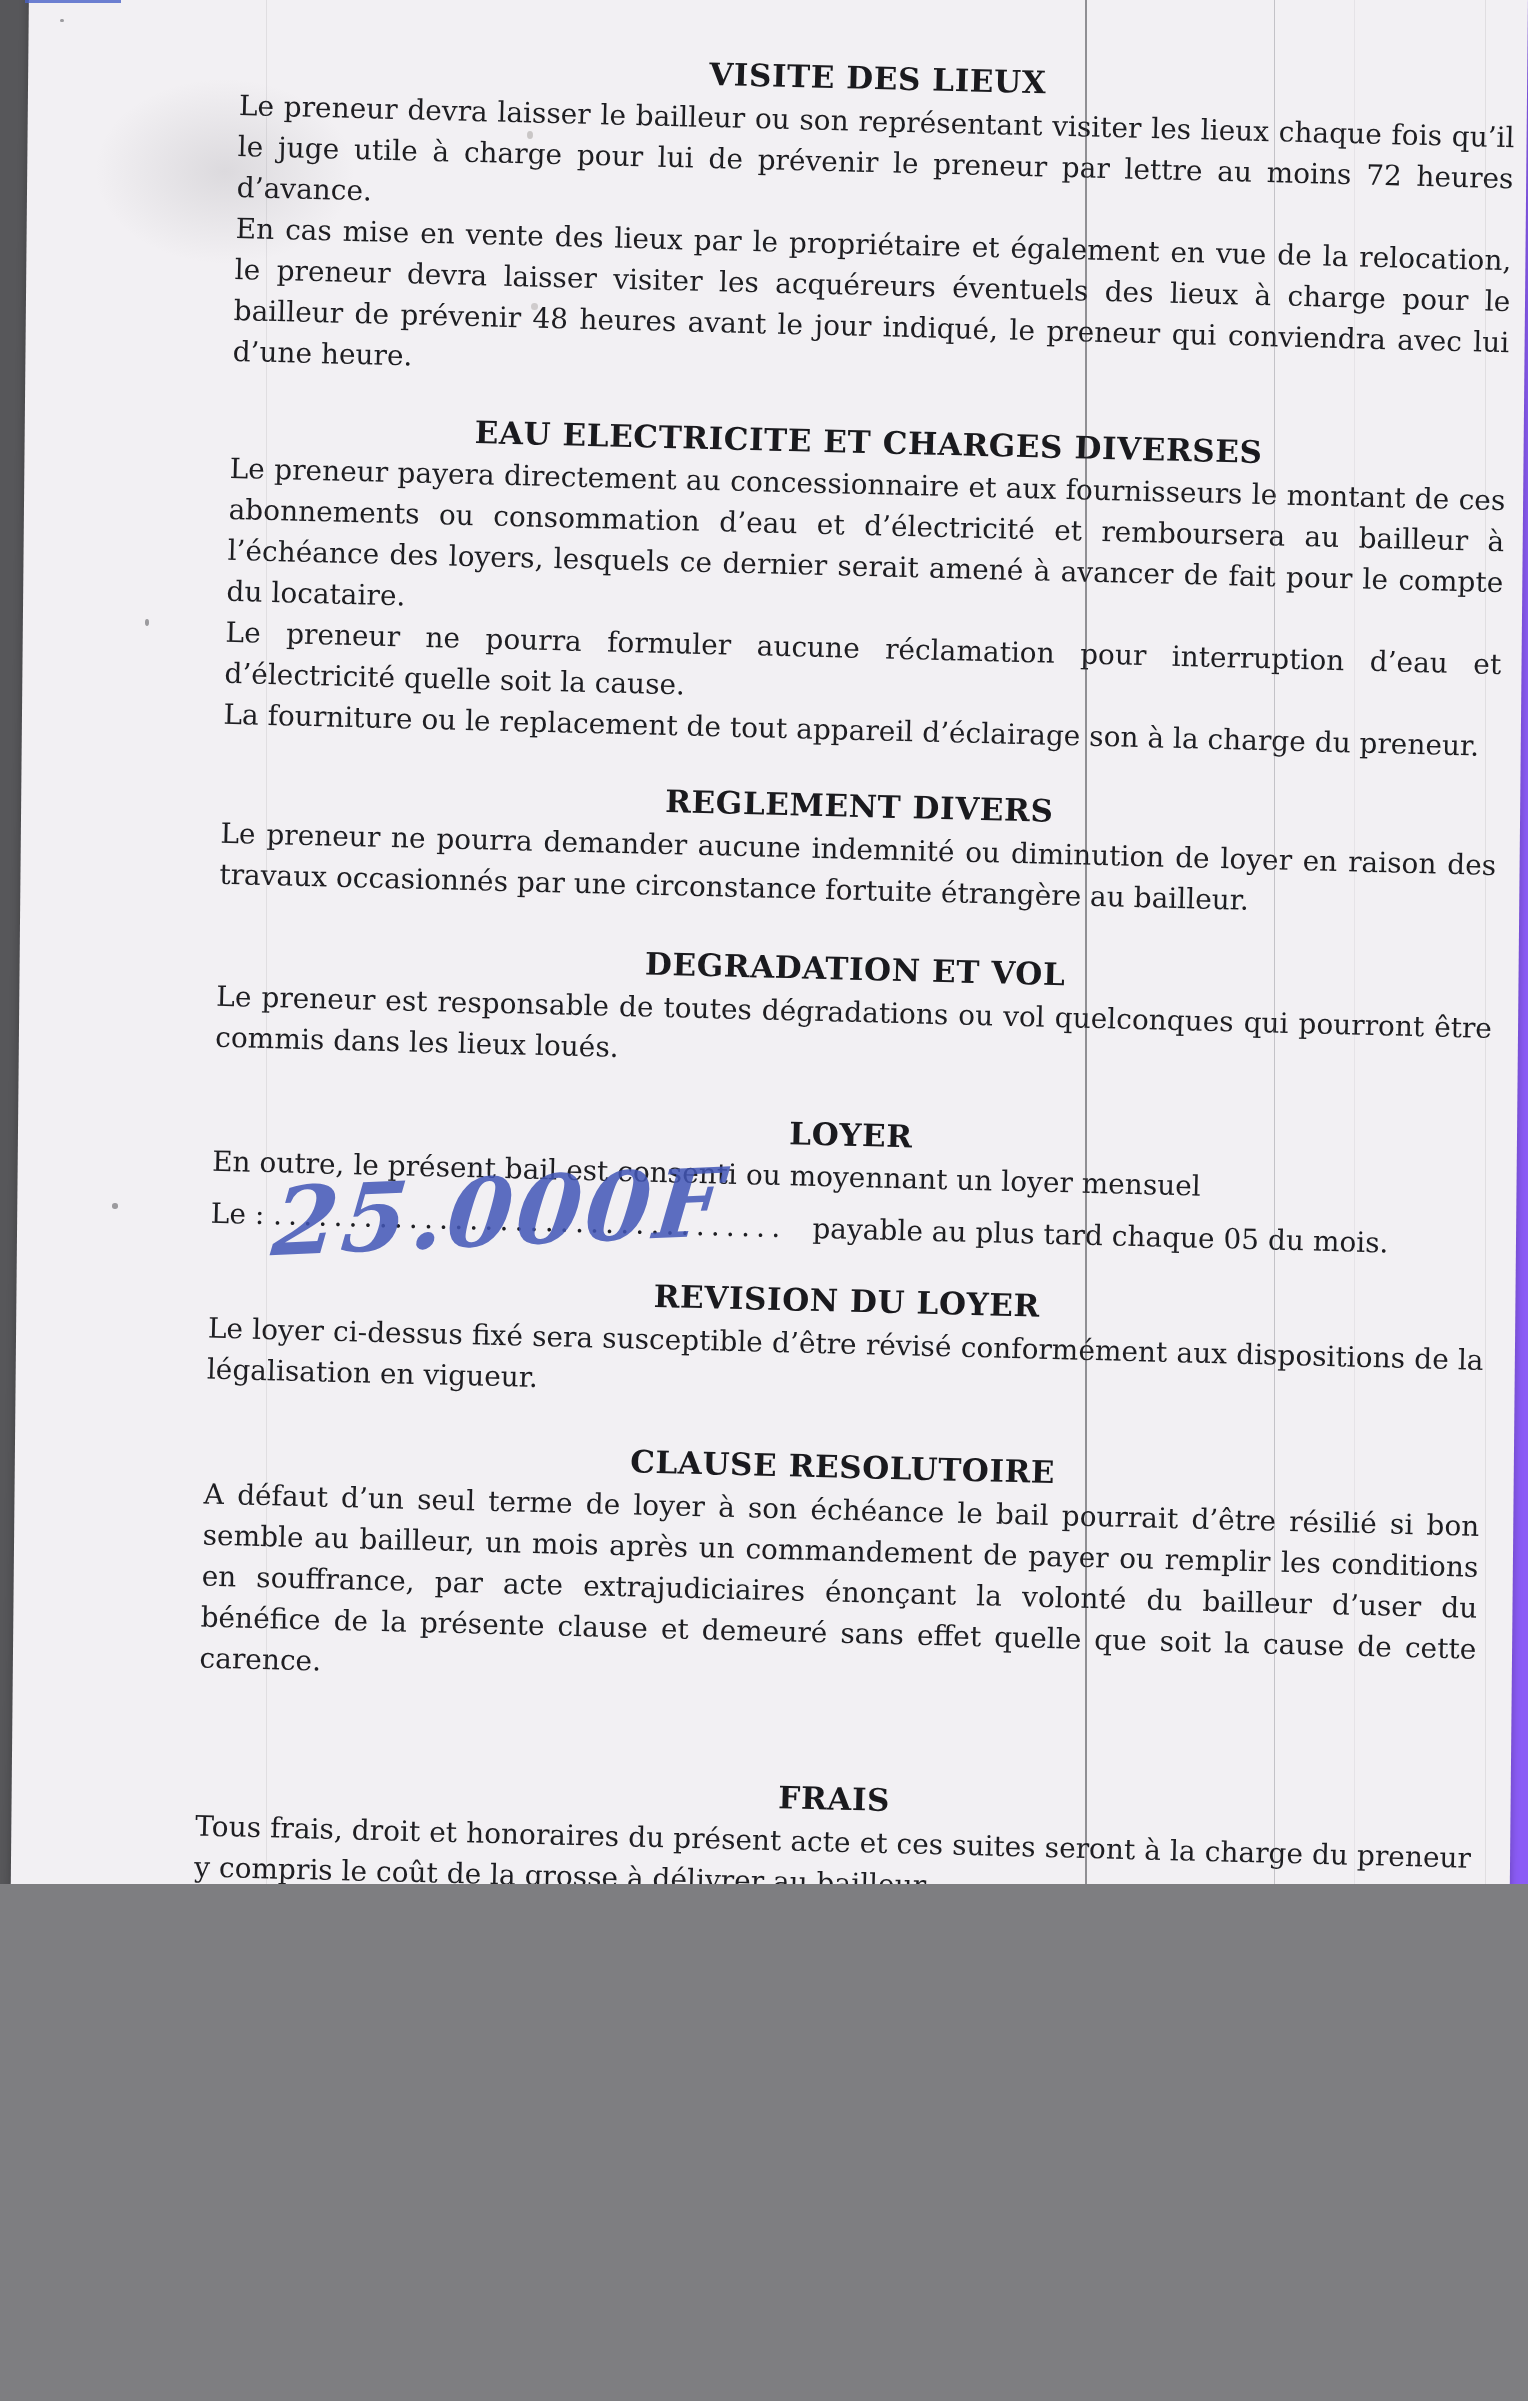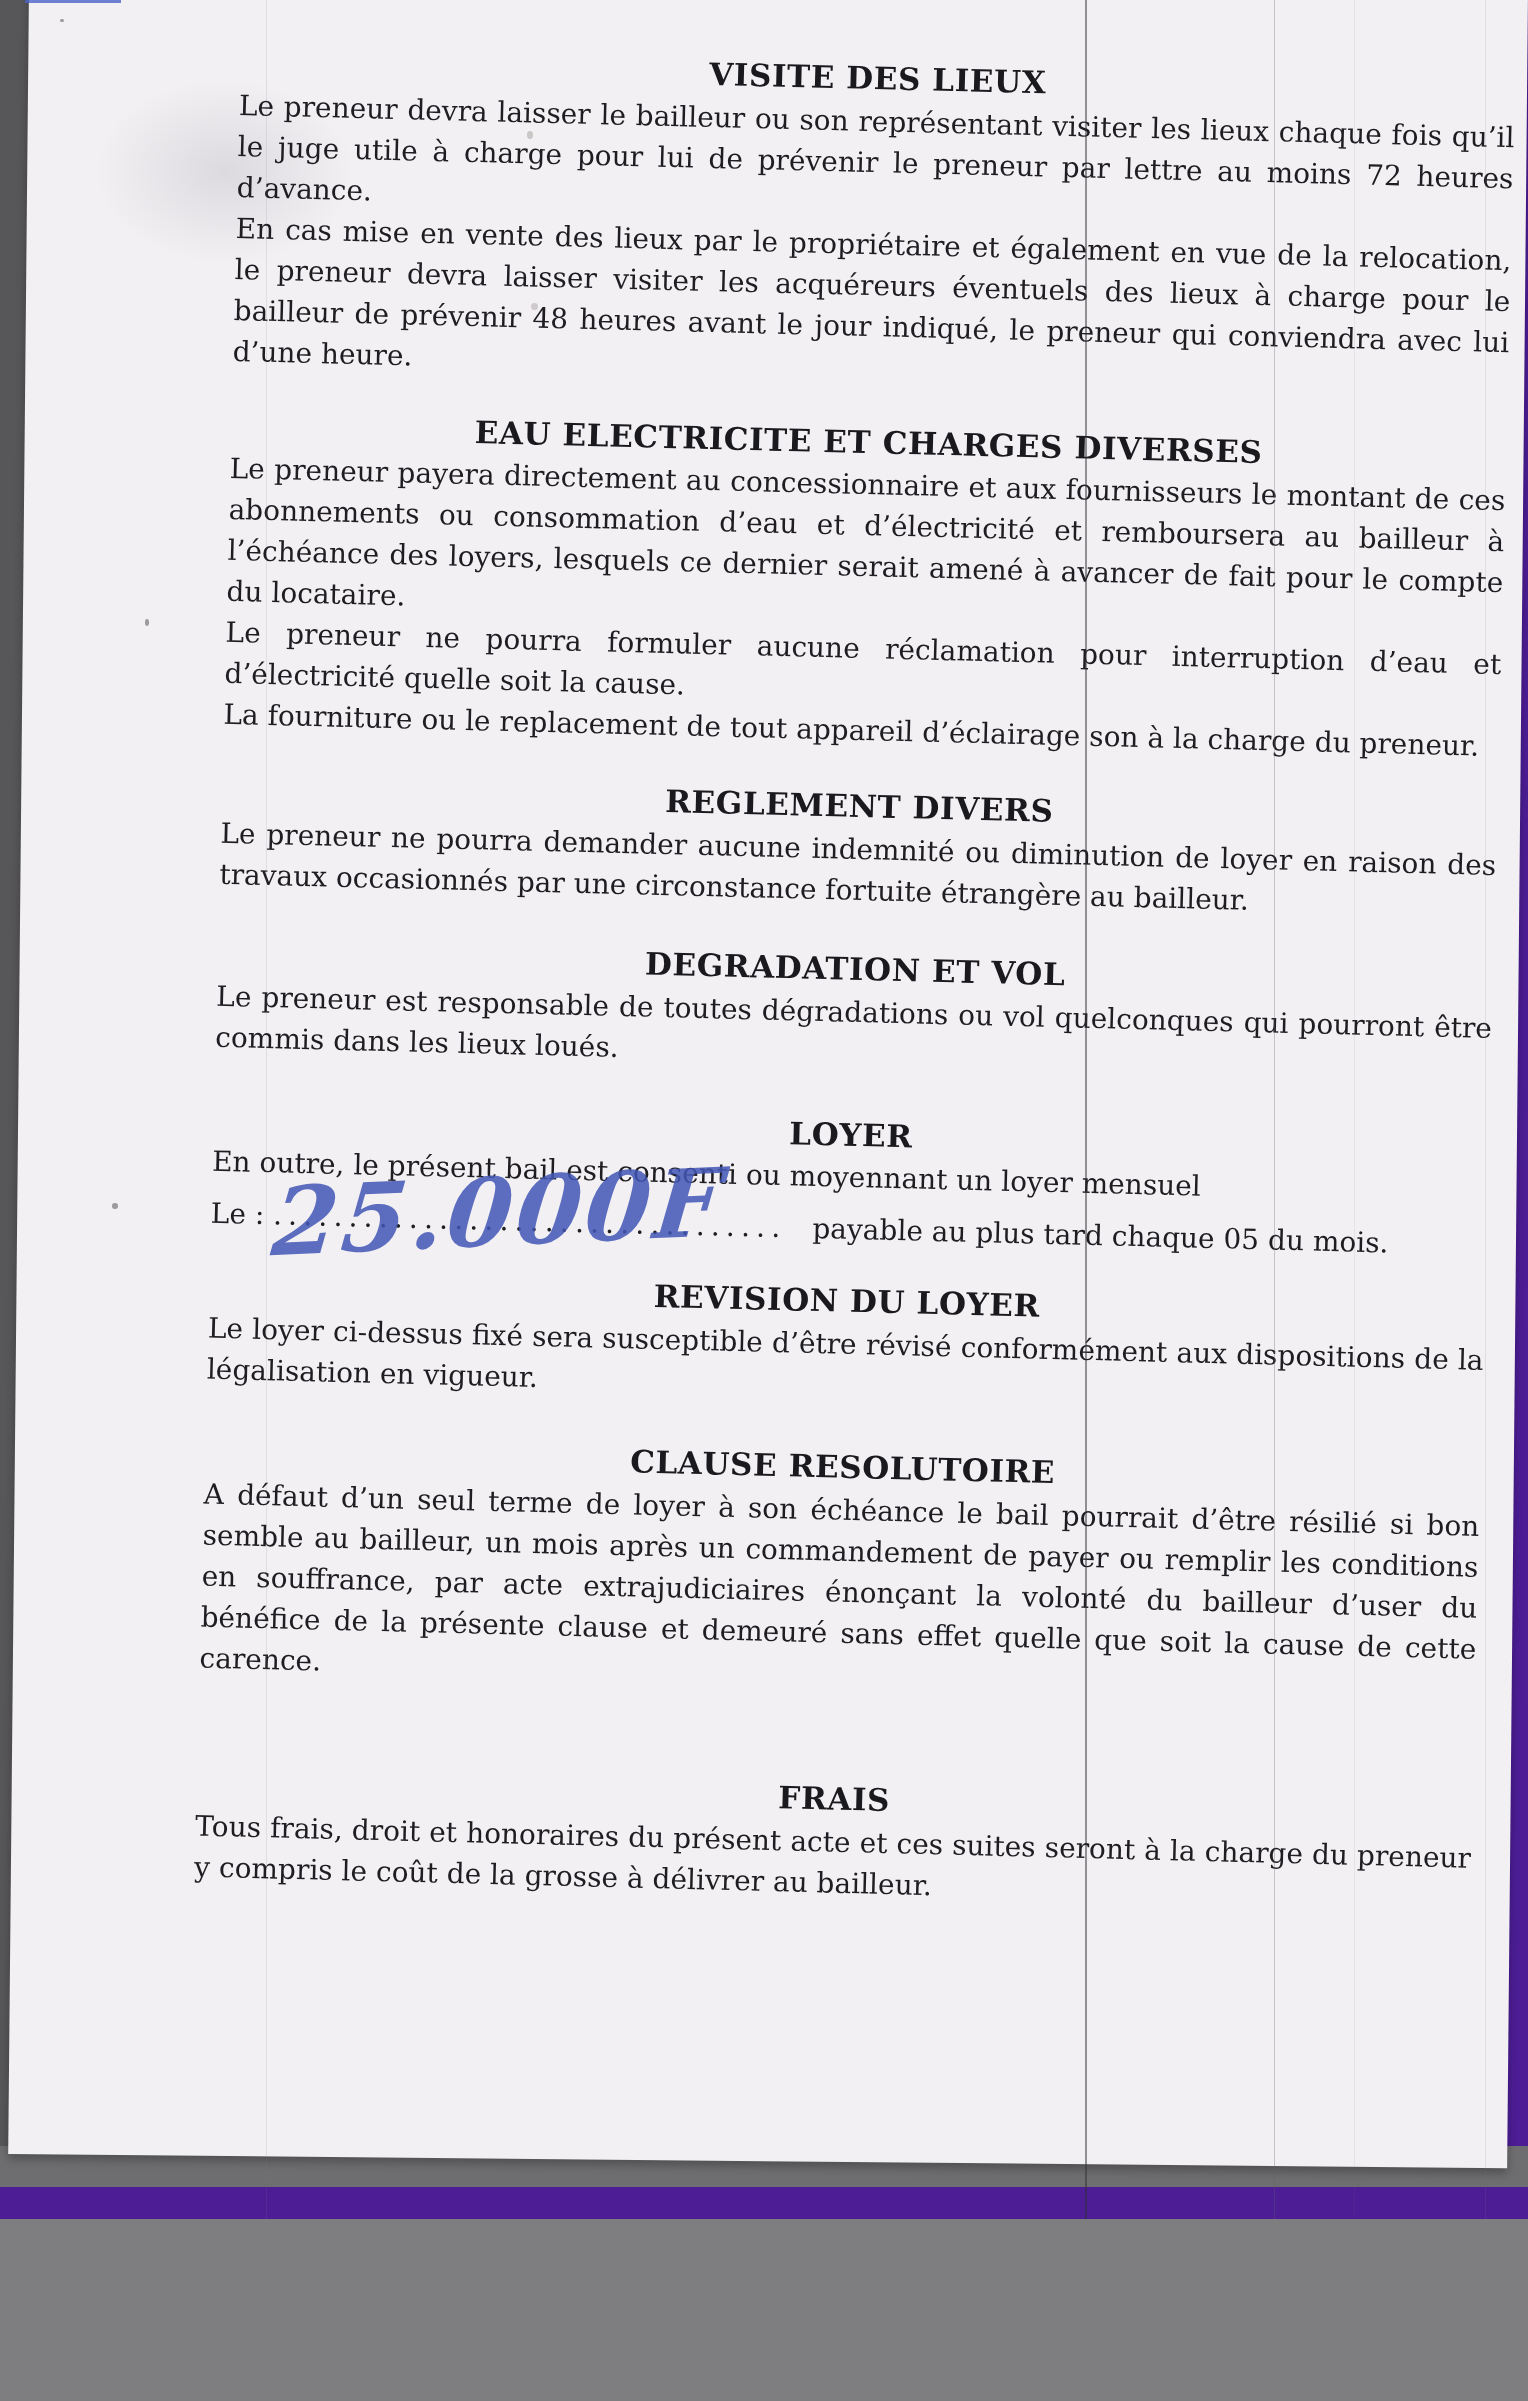--- a/index.html
+++ b/index.html
@@ -1,16 +1,16 @@
 <!DOCTYPE html>
 <html style="font-size:10px"><head>
 <meta charset="utf-8">
 <style>
   html,body{margin:0;padding:0;background:#7e7e81;}
-  .scene{position:relative;width:1528px;height:2219px;overflow:hidden;background:#4c1d95;font-family:"DejaVu Serif",serif;}
+  .scene{position:relative;width:1528px;height:1884px;overflow:hidden;background:#8b5cf6;font-family:"DejaVu Serif",serif;}
   .left-edge{position:absolute;left:0;top:0;width:38px;height:2186px;background:#57575a;}
   .shadow-band{position:absolute;left:0;top:2146px;width:1528px;height:41px;background:#6e6e71;}
   .paper{position:absolute;left:29px;top:-15.4px;width:1499px;height:2169px;background:#f2f0f3;
          transform:rotate(0.55deg);transform-origin:0 0;box-shadow:0 5px 10px rgba(0,0,0,0.28);}
   .smudge{position:absolute;left:68px;top:92px;width:259px;height:185px;border-radius:50%;
           background:radial-gradient(closest-side,rgba(120,118,125,0.18),rgba(120,118,125,0));}
   .content{position:absolute;left:212px;top:57px;width:1276px;color:#202024;
            transform:rotate(0.9deg);transform-origin:0 0;}
   .sec-title{font-weight:bold;font-size:31px;line-height:37px;text-align:center;letter-spacing:0.6px;
              color:#1a1a1e;margin:0 0 3.7px 0;}

